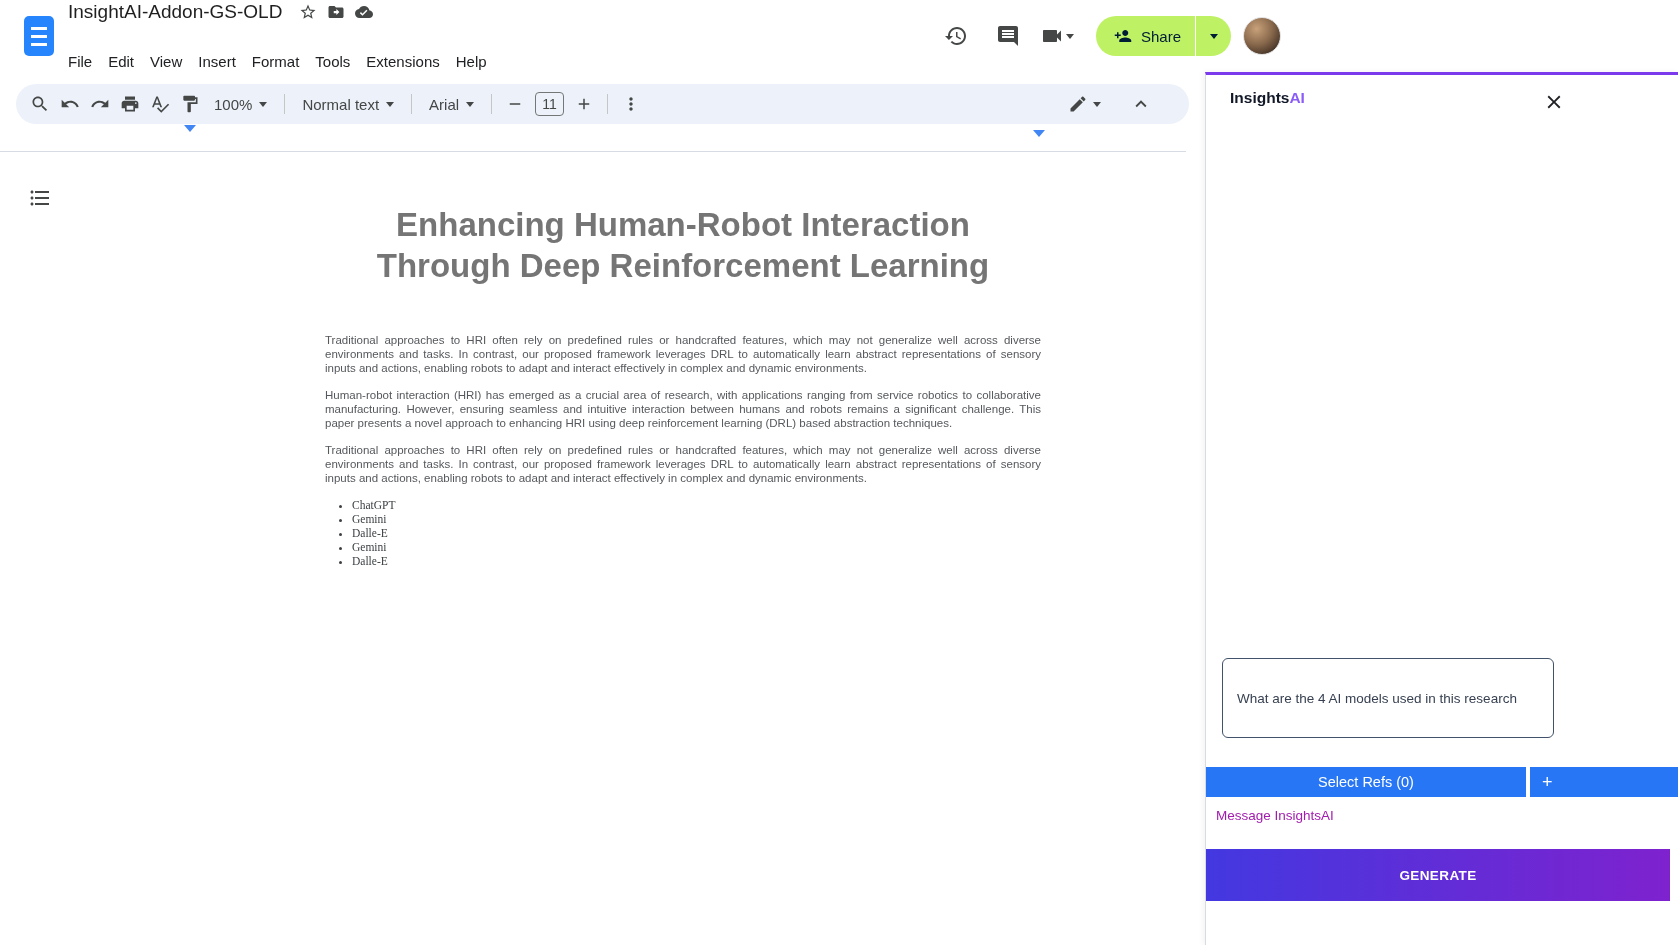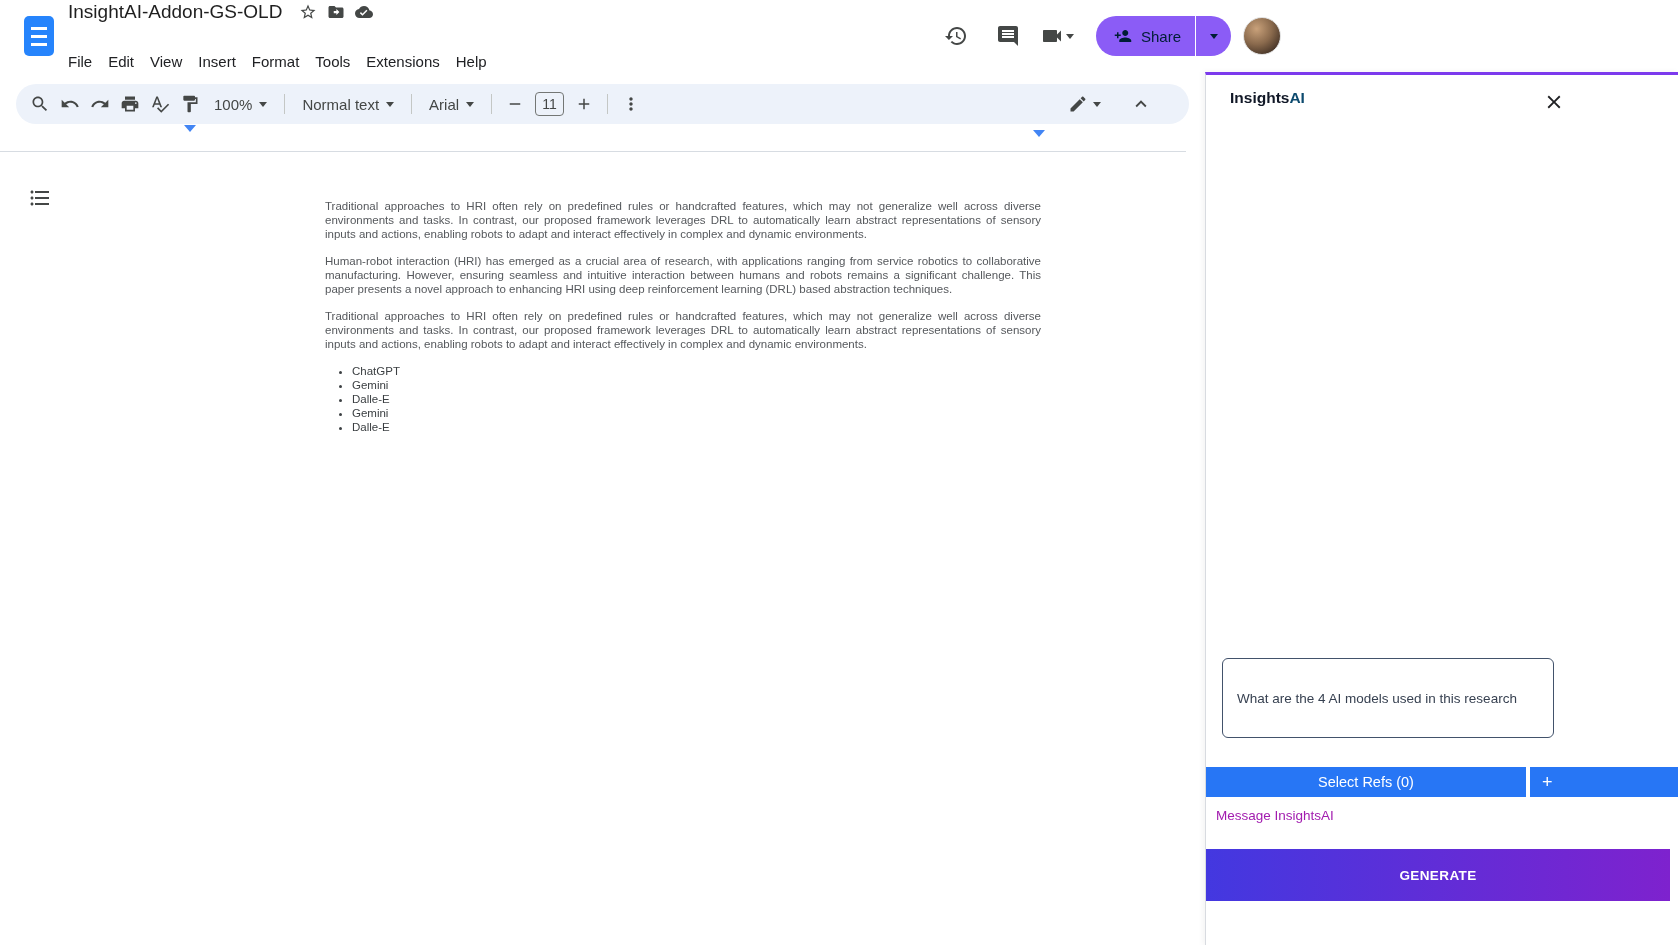--- a/index.html
+++ b/index.html
@@ -31,21 +31,21 @@
   .doc-title-row { display:flex; align-items:center; height:30px; }
   .doc-title { font-size:19px; color:#1f1f1f; margin-right:12px; white-space:nowrap; }
   .small-icon-btn { width:28px; height:28px; border-radius:50%; display:flex; align-items:center; justify-content:center; cursor:pointer; }
   .menu-row { display:flex; align-items:center; height:28px; margin-left:-8px;margin-top:20px; }
   .menu-item { font-size:15px; color:#202124; padding:3px 8px; border-radius:4px; cursor:pointer; white-space:nowrap; }
   .tb-spacer { flex:1; }
   .tb-right { display:flex; align-items:center; gap:12px; padding-right:132px; }
   .icon-btn { width:40px; height:40px; border-radius:50%; display:flex; align-items:center; justify-content:center; cursor:pointer; }
   .vid-group { display:flex; align-items:center; gap:2px; cursor:pointer; }
   .dd { width:0; height:0; border-left:4px solid transparent; border-right:4px solid transparent; border-top:5px solid #444746; }
-  .share-pill { display:flex; align-items:center; height:40px; background:#8b5cf6; border-radius:24px; overflow:hidden; cursor:pointer; margin-left:10px; }
+  .share-pill { display:flex; align-items:center; height:40px; background:#bef264; border-radius:24px; overflow:hidden; cursor:pointer; margin-left:10px; }
   .share-main { display:flex; align-items:center; gap:9px; padding:0 14px 0 18px; font-size:15px; font-weight:500; color:#001d35; height:100%; }
   .share-dd { width:36px; height:100%; display:flex; align-items:center; justify-content:center; border-left:1px solid #ffffff; }
   .share-dd .dd { border-top-color:#001d35; }
   .avatar {
     width:38px; height:38px; border-radius:50%; cursor:pointer;
     background: radial-gradient(circle at 35% 30%, #c9a17a 0%, #8a6a4d 45%, #4b382a 78%, #2d2119 100%);
     border:1px solid #e0e0e0;
   }
 
   
@@ -75,31 +75,31 @@
   .content { position:absolute; left:325px; top:0; width:716px; }
   .page-title {
     margin:52px auto 0; max-width:660px; text-align:center;
     font-size:33px; line-height:41px; font-weight:700; color:#757575; cursor:text;
   }
   .para {
     font-size:11.5px; line-height:14px; color:#55585c; text-align:justify;
     margin:0 0 13px 0; cursor:text;
   }
   .para:first-of-type { margin-top:47px; }
-  .bullets { margin:6px 0 0 0; padding-left:27px; list-style:disc; }
+  .bullets { margin:6px 0 0 0; padding-left:27px; list-style:disc;font-family:Liberation Serif, serif; }
   .bullets li { font-size:11.5px; line-height:14px; color:#3c4043; cursor:text; }
 
   
   .sidebar {
     position:absolute; top:72px; left:1205px; right:0; bottom:0; background:#fff;
     border-left:1px solid #d8dbe0; border-top:3px solid #7c3aed;
     box-shadow:-2px 0 6px rgba(0,0,0,.05);
   }
   .sb-title { position:absolute; left:24px; top:14px; font-size:15.5px; font-weight:700; color:#111827; cursor:default; }
-  .sb-title .accent { color:#0c4a6e; }
+  .sb-title .accent { color:#8b5cf6; }
   .sb-close { position:absolute; left:334px; top:13px; width:28px; height:28px; display:flex; align-items:center; justify-content:center; cursor:pointer; }
   .q-box {
     position:absolute; left:16px; top:583px; width:332px; height:80px;
     border:1.5px solid #42526b; border-radius:6px; background:#fff;
     display:flex; align-items:center; padding:0 14px;
     font-size:13.5px; color:#374151; cursor:text;text-align:right;
   }
   .refs-row { position:absolute; left:0; right:0; top:692px; height:30px; display:flex; gap:4px; }
   .refs-main {
     flex:1; background:#2776f5; color:#fff; font-size:14.5px; font-weight:500;
@@ -280,20 +280,21 @@
   </div>
 
   <div class="doc-body">
     <span class="outline-btn">
       <svg class="ic" width="24" height="24" viewBox="0 0 24 24">
           <path d="M4 10.5c-.83 0-1.5.67-1.5 1.5s.67 1.5 1.5 1.5 1.5-.67 1.5-1.5-.67-1.5-1.5-1.5zm0-6c-.83 0-1.5.67-1.5 1.5S3.17 7.5 4 7.5 5.5 6.83 5.5 6 4.83 4.5 4 4.5zm0 12c-.83 0-1.5.68-1.5 1.5s.68 1.5 1.5 1.5 1.5-.68 1.5-1.5-.67-1.5-1.5-1.5zM7 19h14v-2H7v2zm0-6h14v-2H7v2zm0-8v2h14V5H7z"></path>
         </svg>
     </span>
 
     <div class="content">
+      <h1 class="page-title">Enhancing Human-Robot Interaction Through Deep Reinforcement Learning</h1>
       <p class="para">Traditional approaches to HRI often rely on predefined rules or handcrafted features, which may not generalize well across diverse environments and tasks. In contrast, our proposed framework leverages DRL to automatically learn abstract representations of sensory inputs and actions, enabling robots to adapt and interact effectively in complex and dynamic environments.</p>
       <p class="para">Human-robot interaction (HRI) has emerged as a crucial area of research, with applications ranging from service robotics to collaborative manufacturing. However, ensuring seamless and intuitive interaction between humans and robots remains a significant challenge. This paper presents a novel approach to enhancing HRI using deep reinforcement learning (DRL) based abstraction techniques.</p>
       <p class="para">Traditional approaches to HRI often rely on predefined rules or handcrafted features, which may not generalize well across diverse environments and tasks. In contrast, our proposed framework leverages DRL to automatically learn abstract representations of sensory inputs and actions, enabling robots to adapt and interact effectively in complex and dynamic environments.</p>
       <ul class="bullets">
         <li>ChatGPT</li>
         <li>Gemini</li>
         <li>Dalle-E</li>
         <li>Gemini</li>
         <li>Dalle-E</li>
       </ul>

